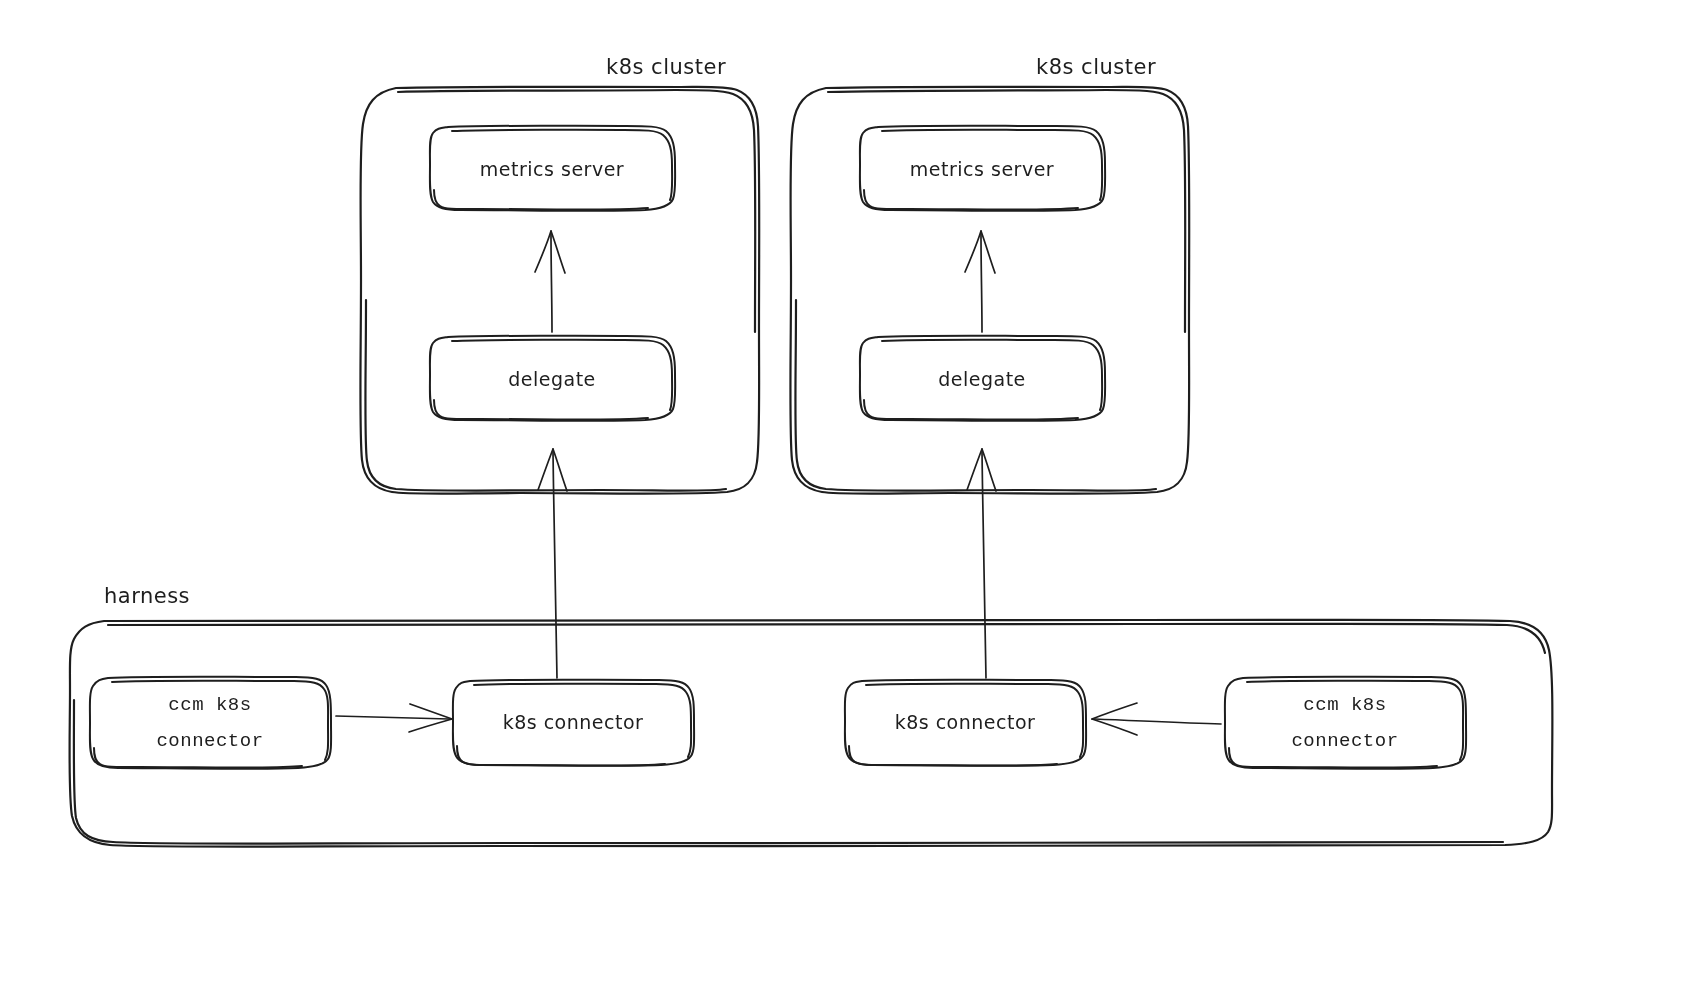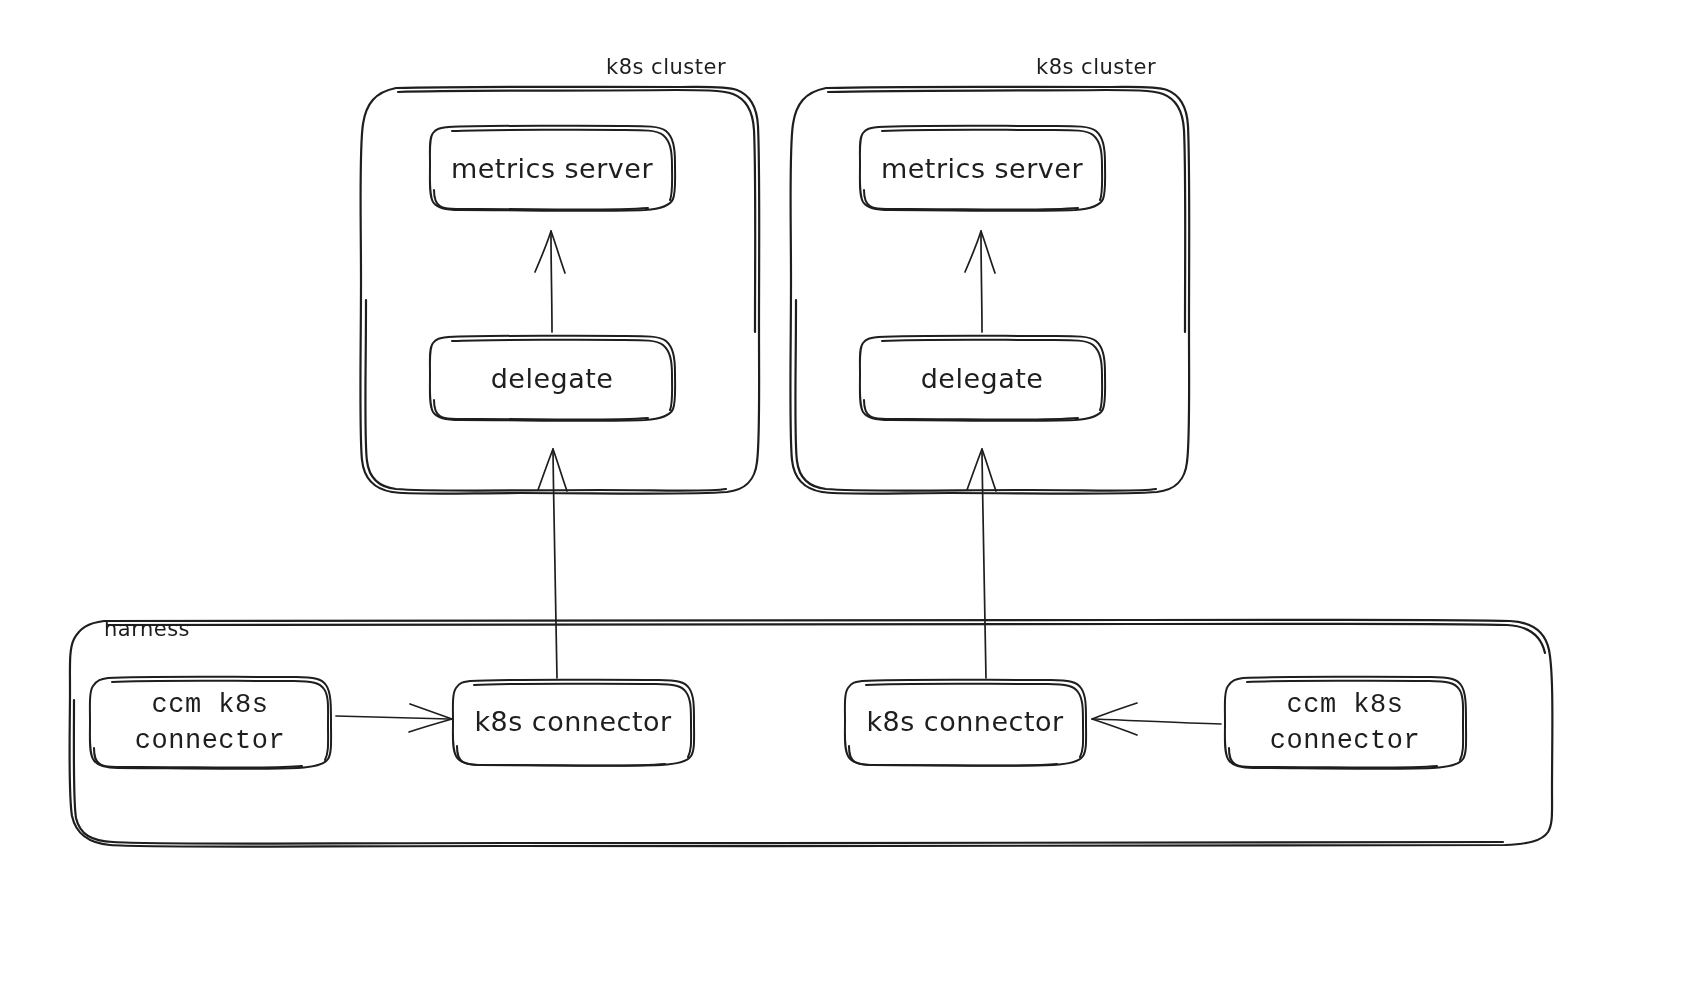--- a/index.html
+++ b/index.html
@@ -45,21 +45,21 @@
     letter-spacing: 0.5px;
     white-space: pre;
     pointer-events: none;
     -webkit-font-smoothing: antialiased;
   }
   .lbl-group-title {
     font-size: 21px;
     line-height: 26px;
   }
   .lbl-node {
-    font-size: 27px;
+    font-size: 19px;
     line-height: 36px;
     text-align: center;
   }
   .lbl-node.two-line { line-height: 38px; font-family: Liberation Mono, monospace; }
   .centered {
     transform: translateX(-50%);
     text-align: right;
   }
 </style>
 </head>
@@ -239,21 +239,21 @@
       <path class="stroke s-arrow" d="M1092,719 C1107,713 1122,708 1137,703"></path>
       <path class="stroke s-arrow" d="M1092,719 C1107,724 1122,729 1137,735"></path>
     </g>
 
   </svg>
 
   <div class="lbl lbl-group-title centered" style="left:666px; top:54px;">k8s cluster</div>
 
   <div class="lbl lbl-group-title centered" style="left:1096px; top:54px;">k8s cluster</div>
 
-  <div class="lbl lbl-group-title" style="left:104px; top:583px;margin-top:33px;">harness</div>
+  <div class="lbl lbl-group-title" style="left:104px; top:583px;">harness</div>
 
   <div class="lbl lbl-node centered" style="left:552px; top:151px;">metrics server</div>
 
   <div class="lbl lbl-node centered" style="left:552px; top:361px;">delegate</div>
 
   <div class="lbl lbl-node centered" style="left:982px; top:151px;">metrics server</div>
 
   <div class="lbl lbl-node centered" style="left:982px; top:361px;">delegate</div>
 
   <div class="lbl lbl-node two-line centered" style="left:210px; top:686px;">ccm k8s</div>

